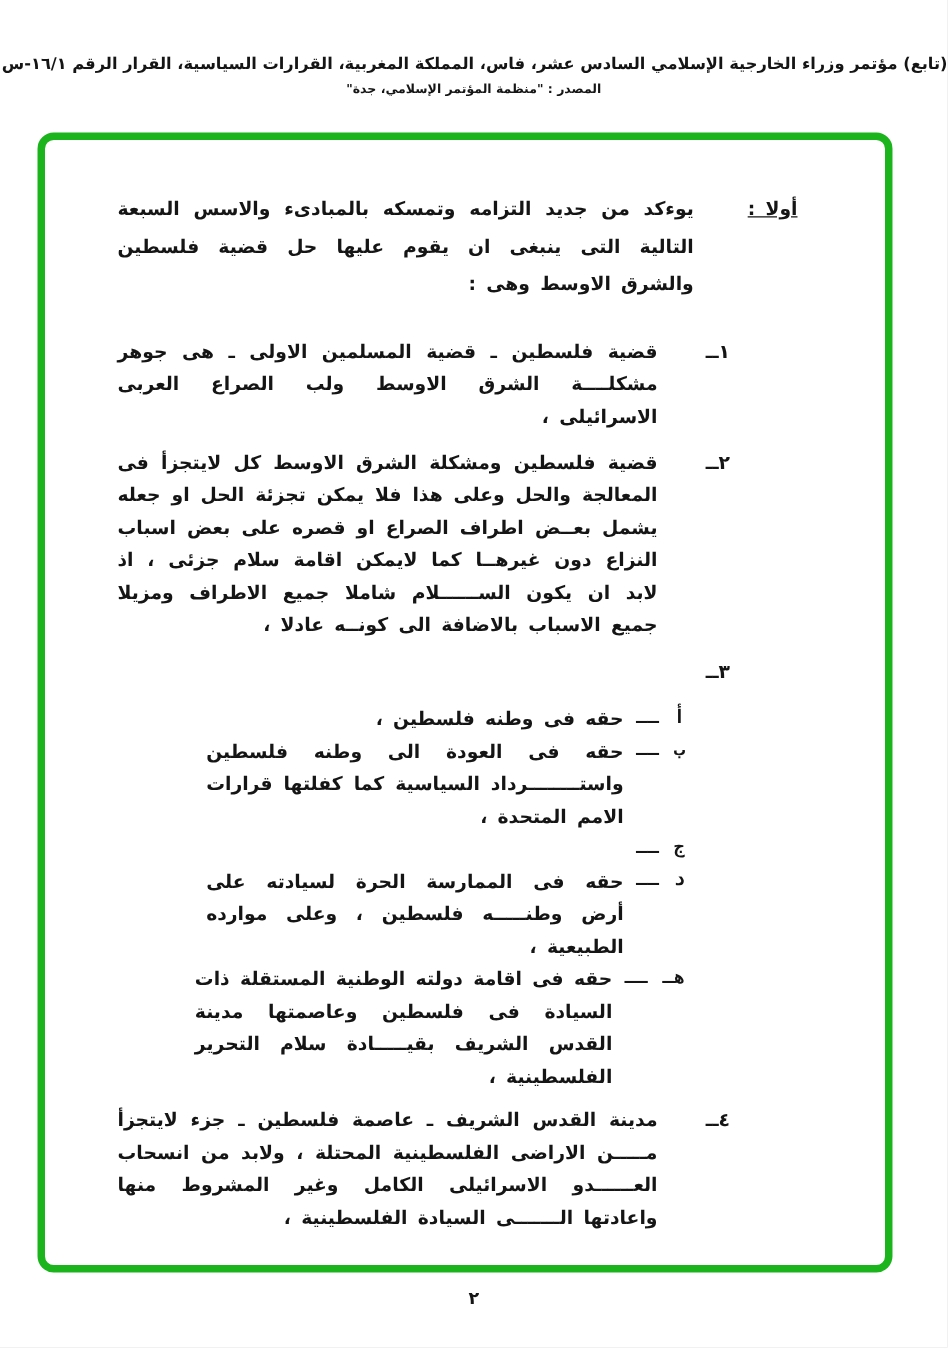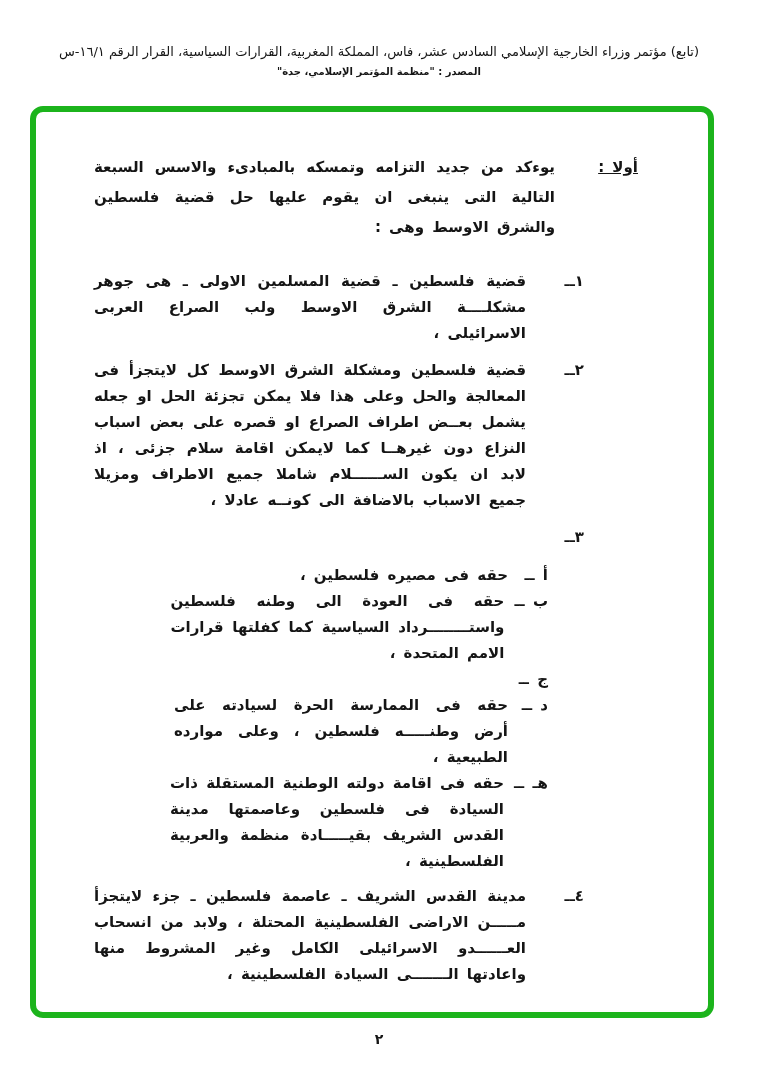--- a/index.html
+++ b/index.html
@@ -9,22 +9,23 @@
     background:#ffffff;
     font-family:"DejaVu Sans", sans-serif;
     color:#151515;
     overflow:hidden;
   }
   .header{
     position:absolute;top:44px;left:0;right:0;
     text-align:center;direction:rtl;
   }
   .header-title{
-    font-size:13px;font-weight:normal;letter-spacing:0;
+    font-size:13px;font-weight:bold;letter-spacing:0;
     white-space:nowrap;
+    text-align:right;
   }
   .source-line{
     margin-top:7px;
     font-size:10px;font-weight:bold;
   }
   .doc-frame{
     position:absolute;left:30px;top:106px;
     width:684px;height:912px;
     box-sizing:border-box;
     border:6px solid #1cb41c;
@@ -74,20 +75,21 @@
   .sub-list{
     margin:12px 36px 9px 0;
   }
   .sub-item{
     display:flex;
     align-items:flex-start;
   }
   .sub-item-letter{
     flex:0 0 30px;
     white-space:nowrap;
+    font-family:Liberation Mono, monospace;
   }
   .sub-item-text{
     width:334px;
     margin-right:10px;
     text-align:justify;
     text-align-last:right;
   }
   .page-number{
     position:absolute;
     left:0;right:0;
@@ -124,40 +126,40 @@
     <span class="item-number">٢ــ</span>
     <span class="item-text">قضية فلسطين ومشكلة الشرق الاوسط كل لايتجزأ فى المعالجة والحل وعلى هذا فلا يمكن تجزئة الحل او جعله يشمل بعــض اطراف الصراع او قصره على بعض اسباب النزاع دون غيرهــا كما لايمكن اقامة سلام جزئى ، اذ لابد ان يكون الســــــلام شاملا جميع الاطراف ومزيلا جميع الاسباب بالاضافة الى كونــه عادلا ،</span>
   </div>
 
   <div class="item">
     <span class="item-number">٣ــ</span>
   </div>
 <div class="sub-list">
   <div class="sub-item">
     <span class="sub-item-letter">أ ــ</span>
-    <span class="sub-item-text">حقه فى مصيره فلسطين ،</span>
+    <span class="sub-item-text">حقه فى وطنه فلسطين ،</span>
   </div>
 
   <div class="sub-item">
     <span class="sub-item-letter">ب ــ</span>
     <span class="sub-item-text">حقه فى العودة الى وطنه فلسطين واستــــــــرداد السياسية كما كفلتها قرارات الامم المتحدة ،</span>
   </div>
 
   <div class="sub-item">
     <span class="sub-item-letter">ج ــ</span>
   </div>
 
   <div class="sub-item">
     <span class="sub-item-letter">د ــ</span>
     <span class="sub-item-text">حقه فى الممارسة الحرة لسيادته على أرض وطنـــــه فلسطين ، وعلى موارده الطبيعية ،</span>
   </div>
 
   <div class="sub-item">
     <span class="sub-item-letter">هـ ــ</span>
-    <span class="sub-item-text">حقه فى اقامة دولته الوطنية المستقلة ذات السيادة فى فلسطين وعاصمتها مدينة القدس الشريف بقيـــــادة منظمة والعربية الفلسطينية ،</span>
+    <span class="sub-item-text">حقه فى اقامة دولته الوطنية المستقلة ذات السيادة فى فلسطين وعاصمتها مدينة القدس الشريف بقيـــــادة سلام التحرير الفلسطينية ،</span>
   </div>
 </div>
   <div class="item">
     <span class="item-number">٤ــ</span>
     <span class="item-text">مدينة القدس الشريف ـ عاصمة فلسطين ـ جزء لايتجزأ مـــــن الاراضى الفلسطينية المحتلة ، ولابد من انسحاب العــــــدو الاسرائيلى الكامل وغير المشروط منها واعادتها الـــــــى السيادة الفلسطينية ،</span>
   </div>
 
 </div>
 
     </div>

